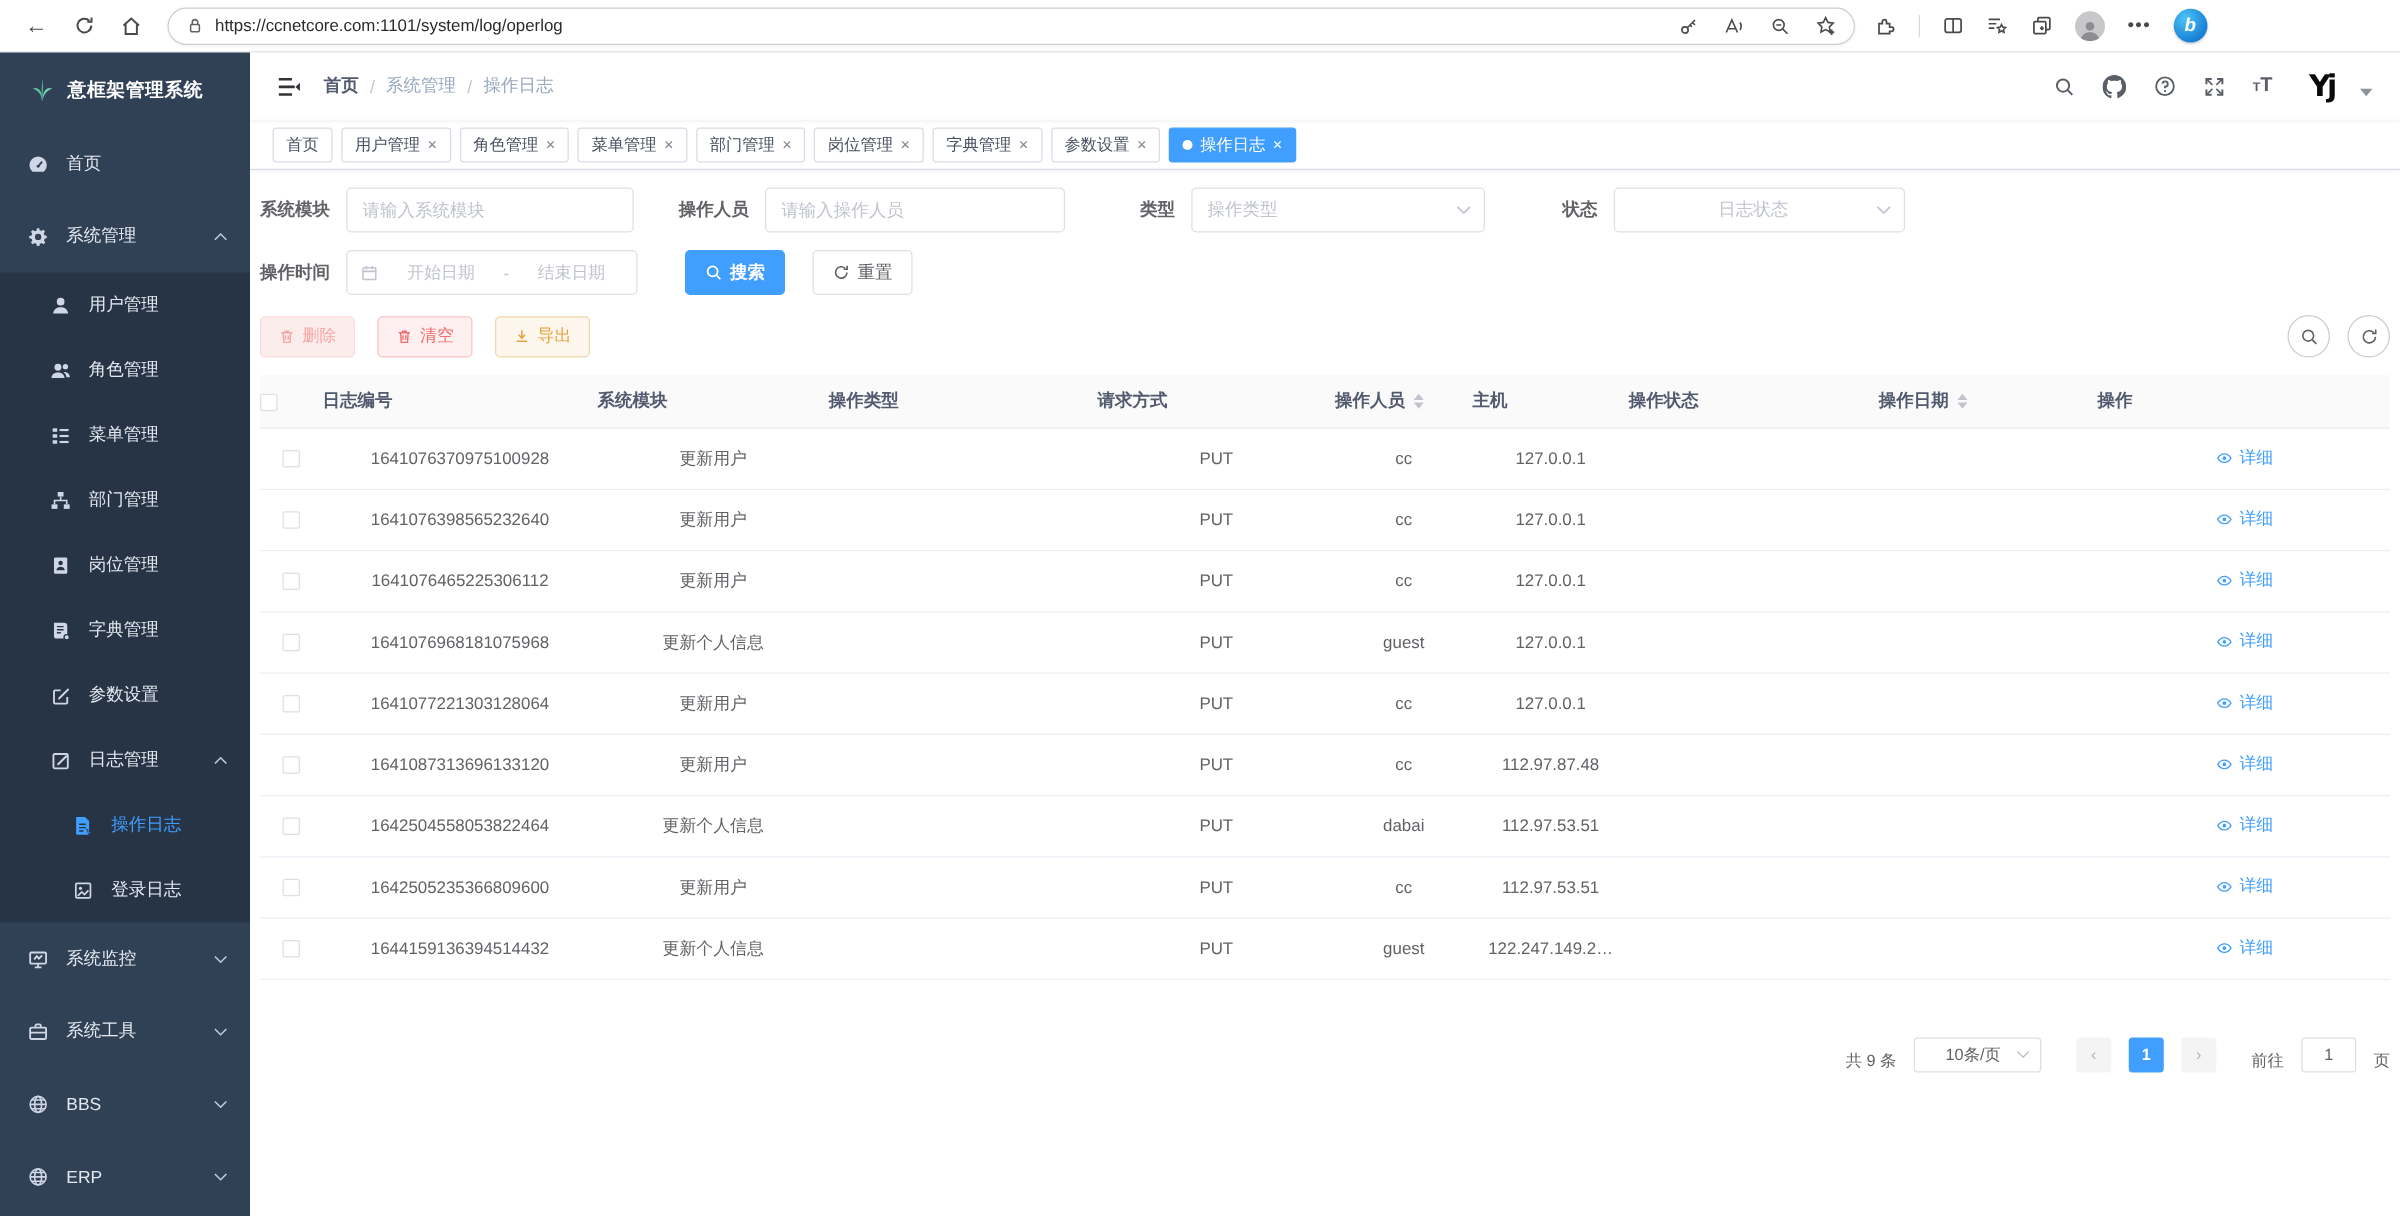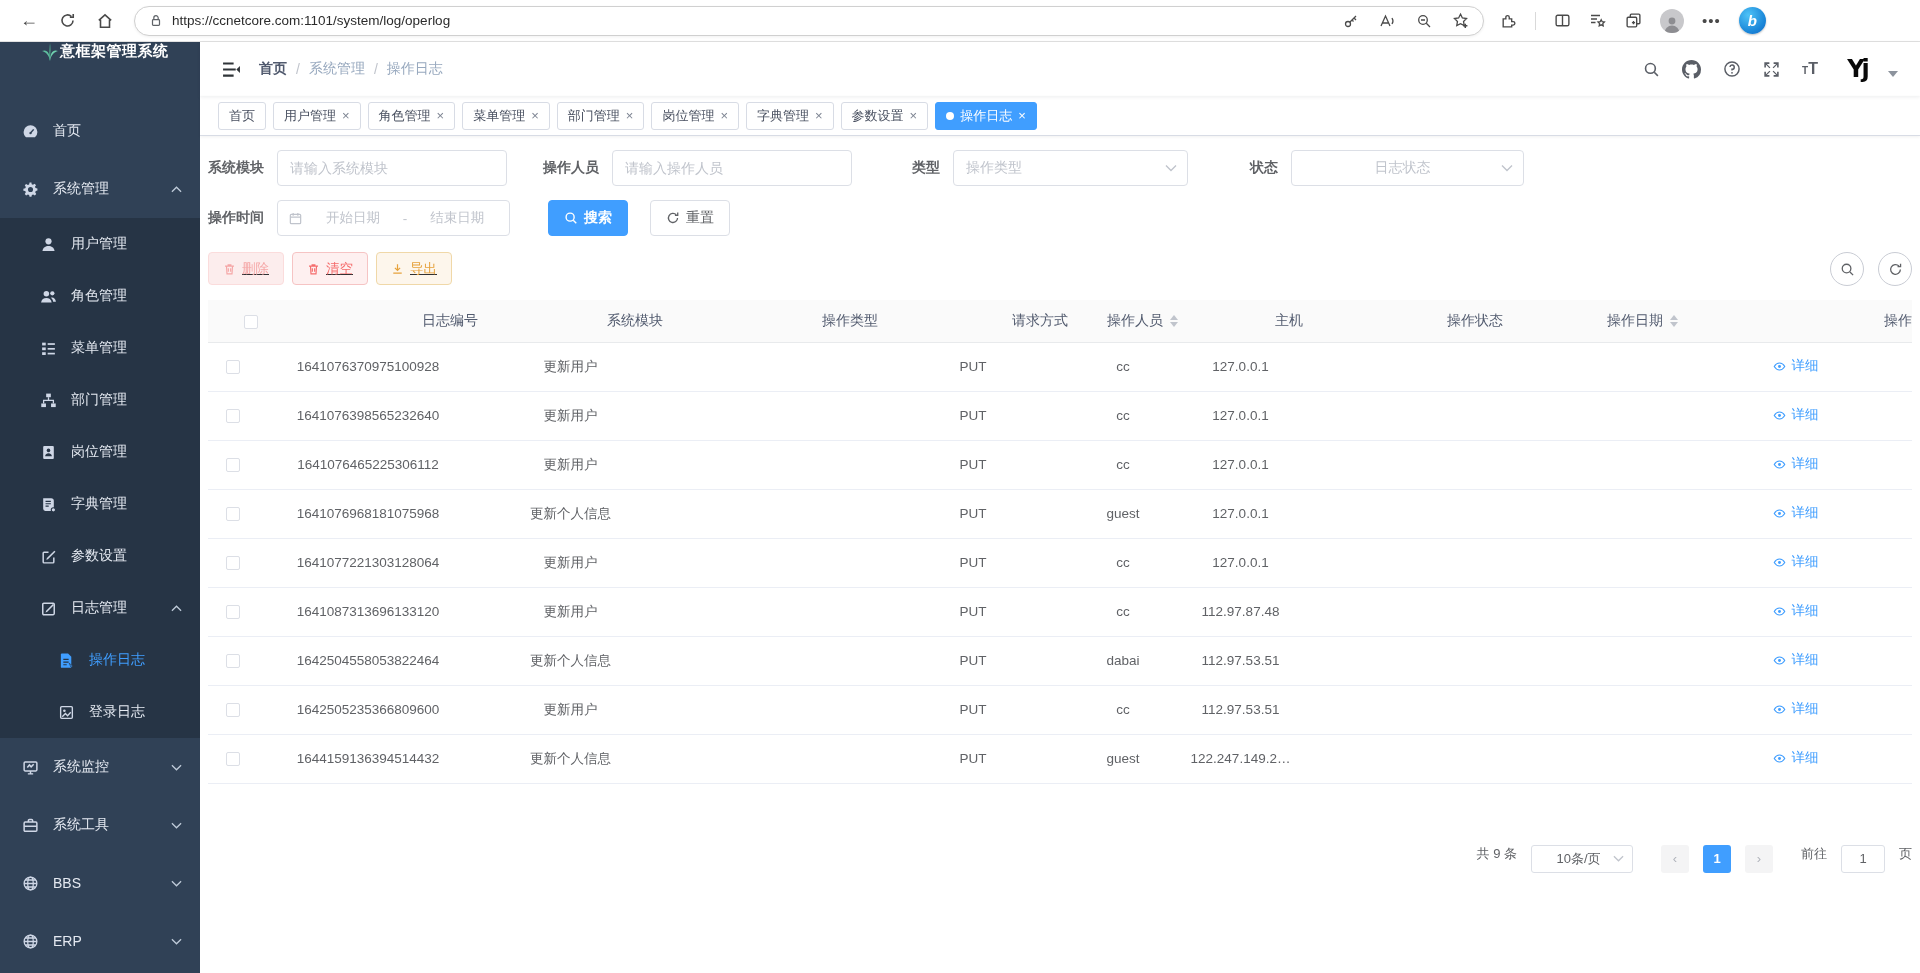--- a/index.html
+++ b/index.html
@@ -25,21 +25,21 @@
     background:radial-gradient(circle at 35% 30%, #4fc3f7, #1a86d8 65%, #1565c0);
     color:#fff; font-weight:bold; font-size:15px; display:flex; align-items:center;
     justify-content:center; font-style:italic; box-shadow:0 1px 2px rgba(0,0,0,.25); }
   .dots { font-size:15px; letter-spacing:1px; color:#4a4a4a; }
 
   
   .app { display:flex; height:931px; }
 
   
   .sidebar { width:200px; flex:none; background:#304156; color:#dfe4ec; overflow:hidden; }
-  .logo-row { height:60px; display:flex; padding-left:40px; }
+  .logo-row { height:60px; display:flex; align-items:center; padding-left:24px; gap:10px; }
   .logo-title { color:#fff; font-weight:bold; font-size:15px; letter-spacing:.5px; }
   .s-item { height:58px; display:flex; align-items:center; gap:14px; font-size:14px;
     padding-left:22px; position:relative; cursor:pointer; color:#e4e9f1; }
   .submenu { background:#263445; }
   .submenu .s-item { height:52px; padding-left:40px; }
   .s-item.lvl3 { padding-left:58px; }
   .s-item.active { color:#409eff; }
   .chev { position:absolute; right:18px; color:#bfcbd9; }
   .chev svg { transition:none; }
   .s-ico { width:17px; height:17px; flex:none; color:#cfd7e6; }
@@ -83,48 +83,48 @@
   .inp::placeholder { color:#c0c4cc; }
   .sel { height:36px; border:1px solid #dcdfe6; border-radius:4px; display:flex; align-items:center;
     padding:0 10px 0 12px; color:#c0c4cc; font-size:14px; cursor:pointer; background:#fff; }
   .sel .ph { flex:1; }
   .date-range { width:233px; height:36px; border:1px solid #dcdfe6; border-radius:4px; display:flex;
     align-items:center; padding:0 10px; gap:8px; color:#c0c4cc; font-size:13.5px; }
   .btn { height:36px; border-radius:4px; border:1px solid #dcdfe6; background:#fff; font-size:14px;
     color:#606266; display:inline-flex; align-items:center; gap:6px; padding:0 15px; cursor:pointer;
     font-family:inherit; }
   .btn-primary { background:#409eff; border-color:#409eff; color:#fff;font-weight:bold; }
-  .toolbar { display:flex; align-items:flex-start; margin:16px 0 14px; gap:8px;text-decoration:underline; }
+  .toolbar { display:flex; align-items:center; margin:16px 0 14px; gap:18px; }
   .btn-sm { height:33px; font-size:13.5px; padding:0 14px; border-radius:4px; }
   .btn-del { background:#fceded; border:1px solid #fbdcdc; color:#f5a6a6; cursor:not-allowed; }
   .btn-clear { background:#fef0f0; border:1px solid #f6c4c4; color:#f56c6c; }
   .btn-export { background:#fdf6ec; border:1px solid #f0d8a8; color:#e6a23c; }
   .toolbar-right { margin-left:auto; display:flex; gap:14px; }
   .circ-btn { width:34px; height:34px; border-radius:50%; border:1px solid #c9ccd4; background:#fff;
     display:flex; align-items:center; justify-content:center; color:#606266; cursor:pointer; }
 
   
   table { width:100%; border-collapse:collapse; table-layout:fixed; }
-  thead th { height:42px; background:#fafafa; font-size:14px; color:#515a6e; font-weight:normal;
-    border-bottom:1px solid #e8eaec; text-align:right; }
+  thead th { height:42px; background:#fafafa; font-size:14px; color:#515a6e; font-weight:bold;
+    border-bottom:1px solid #e8eaec; text-align:left; }
   tbody td { height:49px; font-size:13.5px; color:#606266; border-bottom:1px solid #ebeef5;
     text-align:center; white-space:nowrap; overflow:hidden; text-overflow:ellipsis; }
   .th-inner { display:inline-flex; align-items:center; gap:4px; }
   .carets { display:inline-flex; flex-direction:column; gap:2px; margin-left:3px; }
   .caret-u { width:0; height:0; border-left:4px solid transparent; border-right:4px solid transparent;
     border-bottom:5px solid #c0c4cc; }
   .caret-d { width:0; height:0; border-left:4px solid transparent; border-right:4px solid transparent;
     border-top:5px solid #c0c4cc; }
   .cb { width:14px; height:14px; border:1px solid #dcdfe6; border-radius:2px; display:inline-block;
     background:#fff; vertical-align:middle; cursor:pointer; }
   .detail-link { color:#409eff; font-size:13.5px; display:inline-flex; align-items:center; gap:5px;
     cursor:pointer; text-decoration:none; }
 
   
-  .pagination { display:flex; align-items:flex-start; justify-content:flex-end; margin-top:61px;
+  .pagination { display:flex; align-items:flex-end; justify-content:flex-end; margin-top:46px;
     gap:14px; font-size:13px; color:#606266; }
   .psel { width:102px; height:28px; border:1px solid #dcdfe6; border-radius:3px; display:flex;
     align-items:center; padding:0 8px 0 12px; color:#606266; cursor:pointer; }
   .psel span { flex:1; text-align:center; }
   .pg-btn { width:28px; height:28px; border-radius:3px; background:#f4f4f5; color:#b0b3bb;
     display:flex; align-items:center; justify-content:center; font-size:13px; cursor:pointer; }
   .pg-cur { width:28px; height:28px; border-radius:3px; background:#409eff; color:#fff;
     display:flex; align-items:center; justify-content:center; font-weight:bold; cursor:pointer; }
   .goto-inp { width:44px; height:28px; border:1px solid #dcdfe6; border-radius:3px; text-align:center;
     font-size:13px; color:#606266; outline:none; font-family:inherit; }

